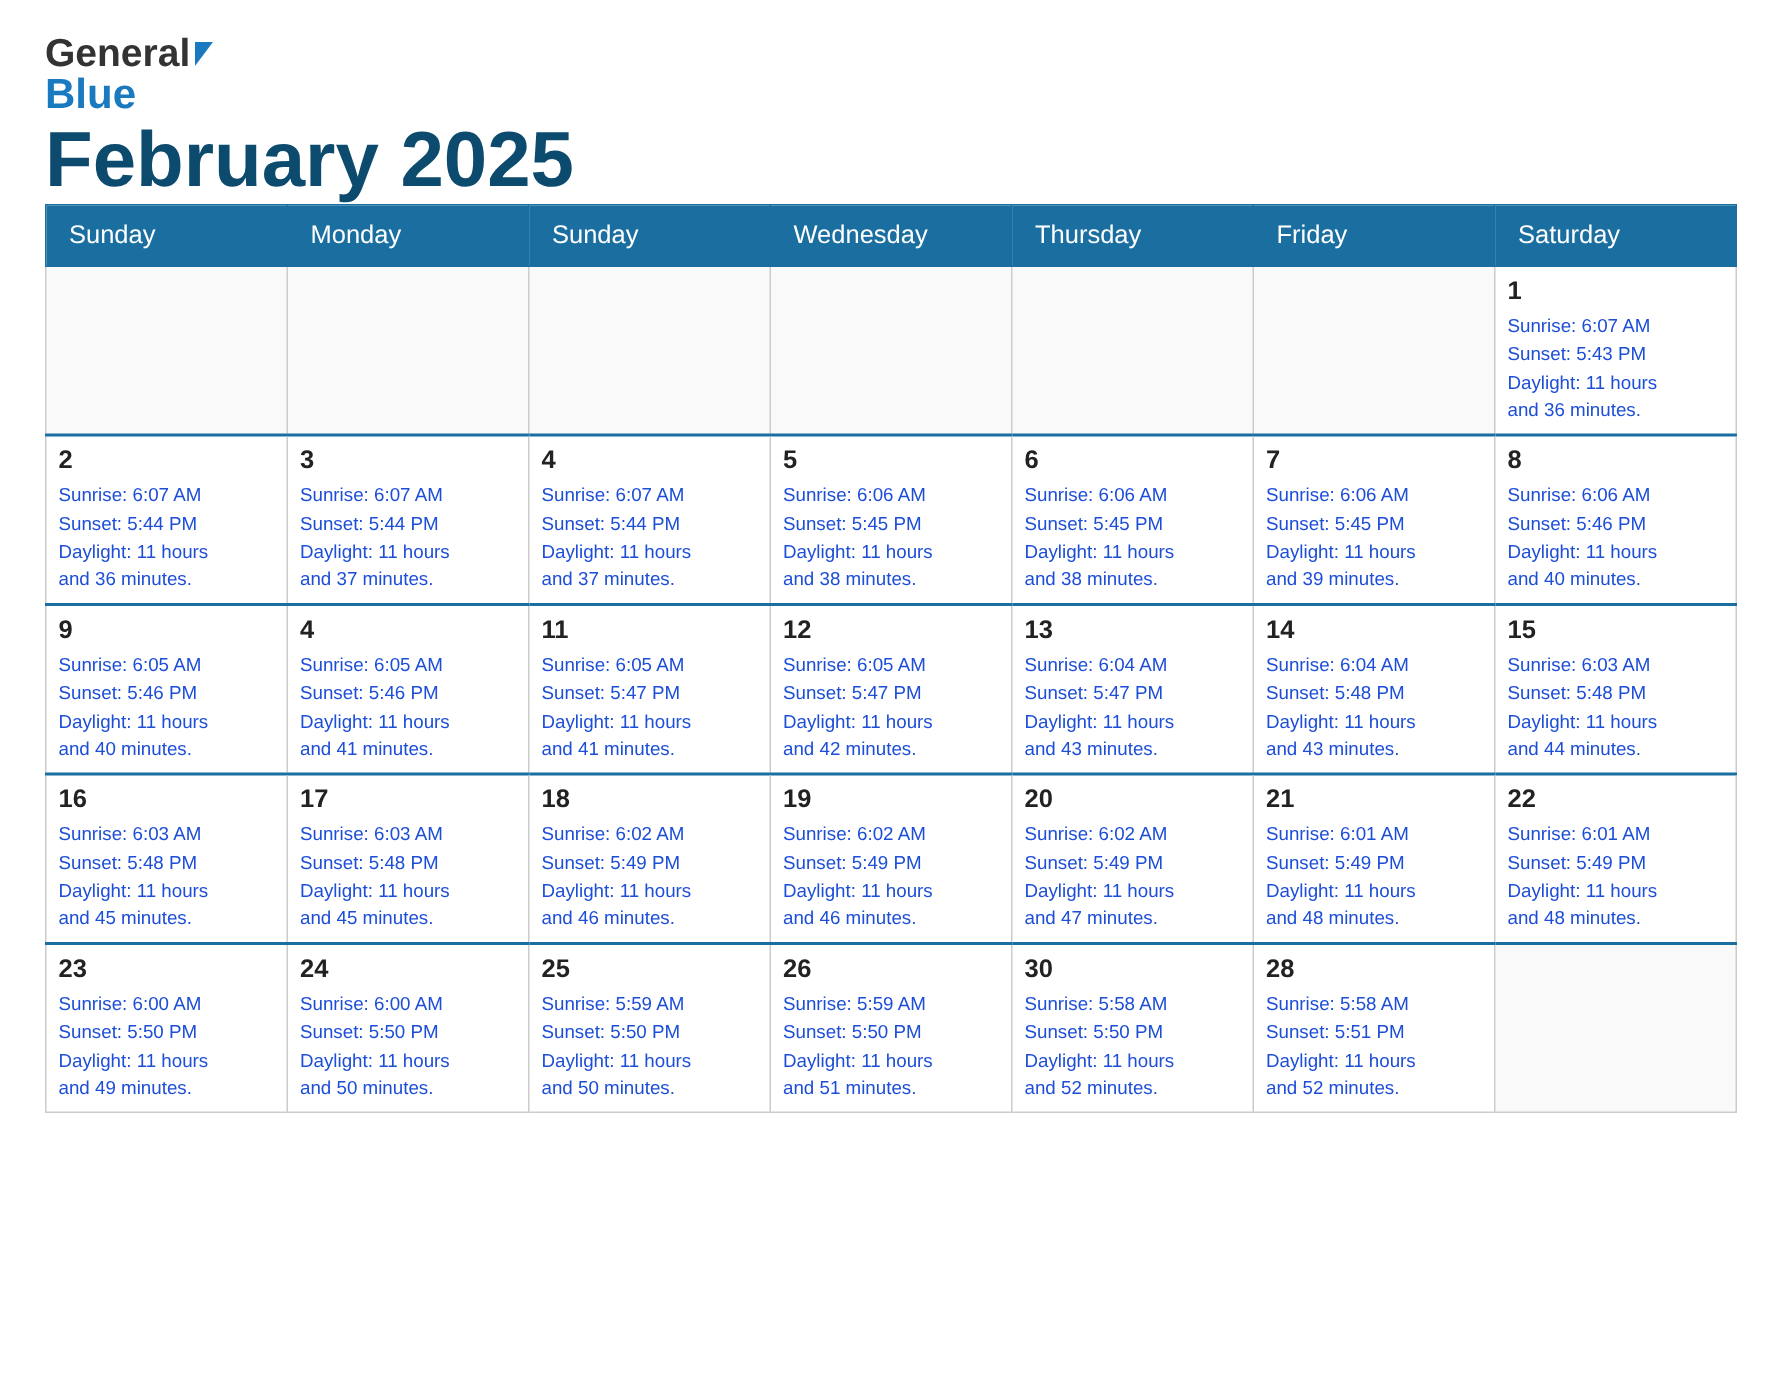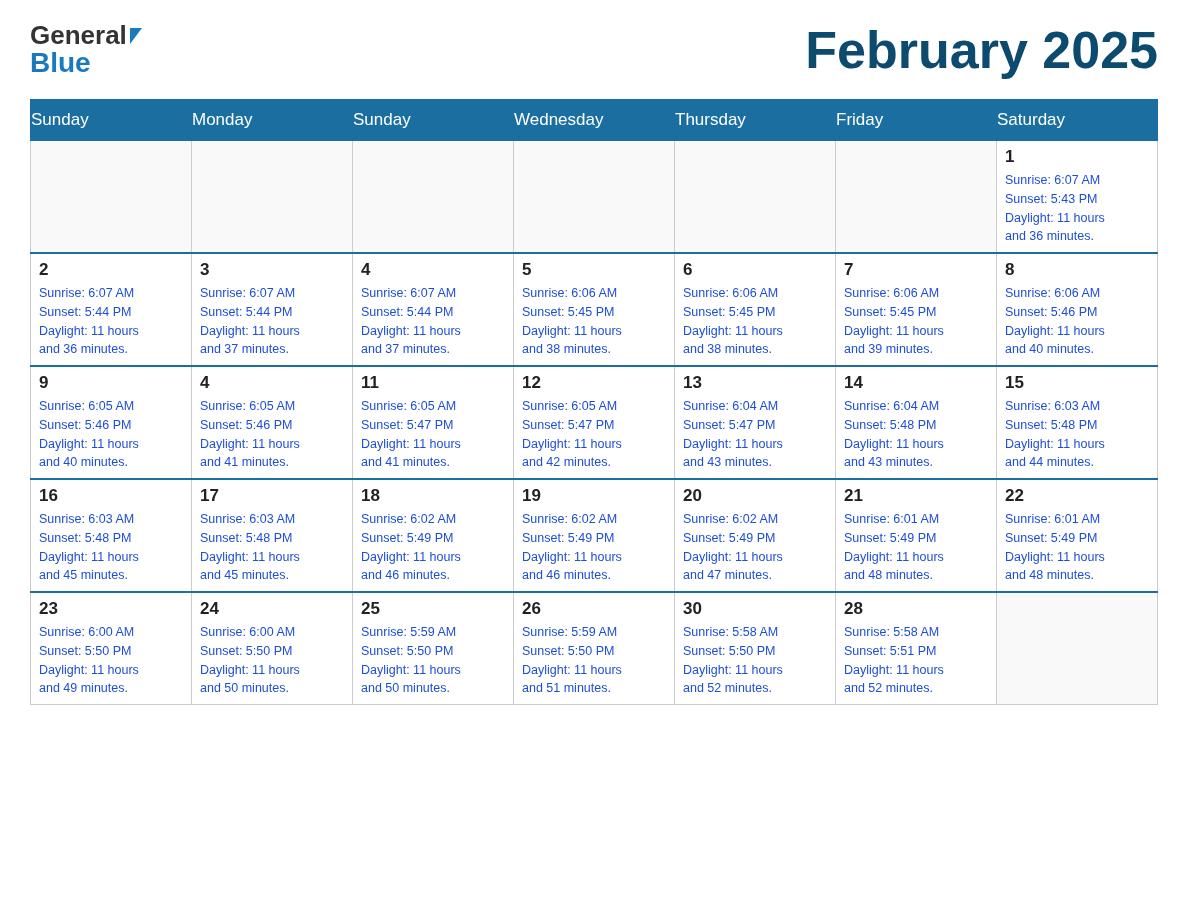--- a/index.html
+++ b/index.html
@@ -5,22 +5,22 @@
     * { box-sizing: border-box; margin: 0; padding: 0; }
     body {
       font-family: Arial, sans-serif;
       background: #fff;
       padding: 20px 30px;
       color: #333;
     }
     .header {
       display: flex;
       justify-content: space-between;
-      align-items: flex-end;
-      margin-bottom: 20px;
+      align-items: flex-start;
+      flex-direction: column;
     }
     .title-area {
       text-align: right;
     }
     .month-title {
       font-size: 52px;
       font-weight: bold;
       color: #0c4a6e;
       line-height: 1.1;
     }
@@ -31,21 +31,21 @@
     }
     .calendar-table {
       width: 100%;
       border-collapse: collapse;
     }
     .calendar-table th {
       background: #1a6fa0;
       color: #fff;
       font-size: 17px;
       font-weight: normal;
-      padding: 10px 0;
+      padding: 10px 15px;
       text-align: left;
       border: 1px solid #1a6fa0;
     }
     .calendar-table td {
       vertical-align: top;
       border: 1px solid #ccc;
       padding: 6px 8px;
       width: calc(100% / 7);
       min-height: 110px;
       height: 110px;

